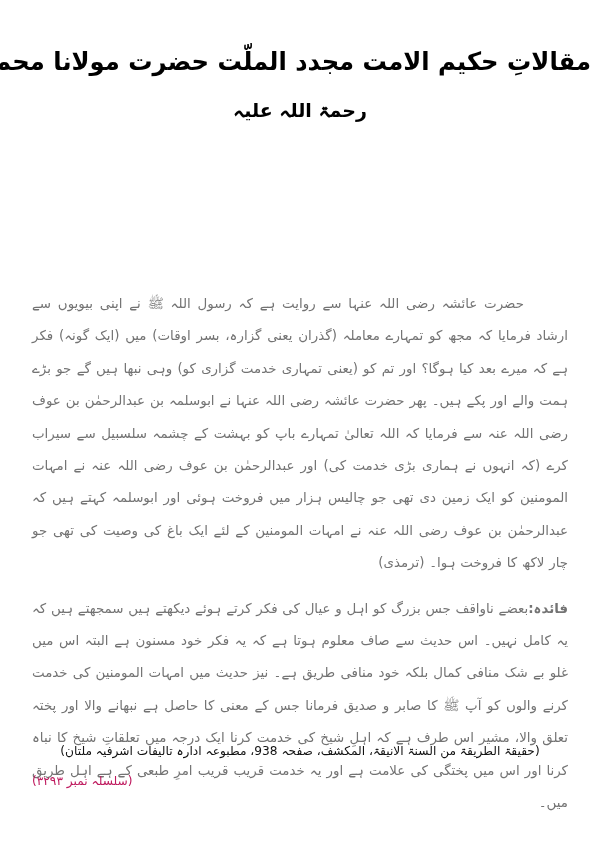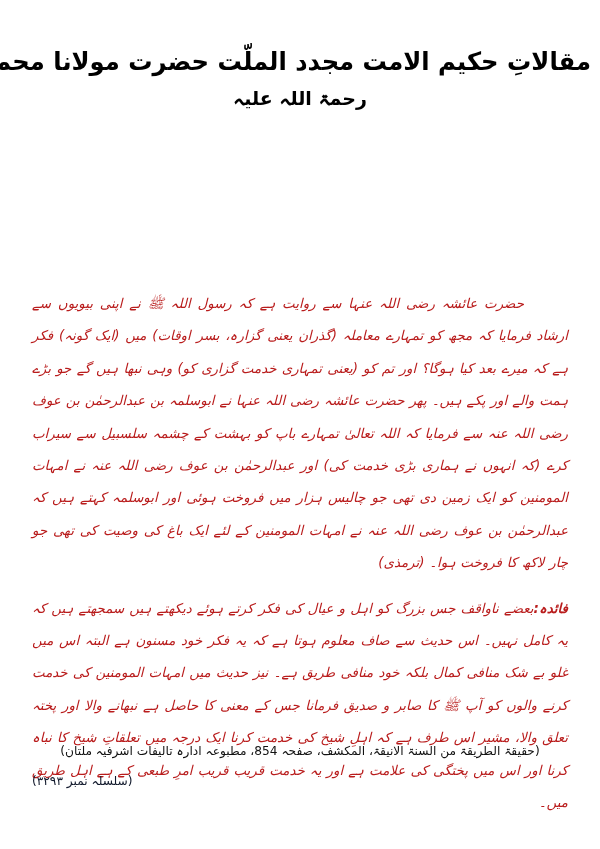--- a/index.html
+++ b/index.html
@@ -35,21 +35,21 @@
     line-height: 1.25;
     letter-spacing: -0.2px;
     color: #000000;
     direction: rtl;
     unicode-bidi: embed;
     white-space: nowrap;
     transform: scaleX(0.97);
   }
 
   .doc-subtitle {
-    margin-top: 10px;
+    margin-top: 22px;
     font-size: 19px;
     font-weight: 700;
     line-height: 1.2;
     color: #000000;
     direction: rtl;
   }
 
   
   .section-heading {
     position: absolute;
@@ -72,24 +72,23 @@
     right: 32px;
     direction: rtl;
   }
 
   .para {
     direction: rtl;
     text-align: justify;
     text-align-last: right;
     font-size: 13.4px;
     line-height: 32.4px;
-    color: #b91c1c;
+    color: #737373;
     word-spacing: 0.5px;
     margin: 0;
-    font-style: italic;
   }
 
   .para.first {
     text-indent: 44px;
   }
 
   .para + .para {
     margin-top: 13px;
   }
 
@@ -112,21 +111,21 @@
   }
 
   .series-number {
     position: absolute;
     top: 772px;
     left: 32px;
     right: 32px;
     text-align: left;
     font-size: 12.2px;
     line-height: 1.6;
-    color: #0f172a;
+    color: #be185d;
     direction: rtl;
   }
 
   .series-number span {
     display: inline-block;
   }
 </style>
 </head>
 <body>
 
@@ -141,19 +140,19 @@
   <div class="body-area">
 
     <p class="para first">حضرت عائشہ رضی اللہ عنہا سے روایت ہے کہ رسول اللہ ﷺ نے اپنی بیویوں سے ارشاد فرمایا کہ مجھ کو تمہارے معاملہ (گذران یعنی گزارہ، بسر اوقات) میں (ایک گونہ) فکر ہے کہ میرے بعد کیا ہوگا؟ اور تم کو (یعنی تمہاری خدمت گزاری کو) وہی نبھا ہیں گے جو بڑے ہمت والے اور پکے ہیں۔ پھر حضرت عائشہ رضی اللہ عنہا نے ابوسلمہ بن عبدالرحمٰن بن عوف رضی اللہ عنہ سے فرمایا کہ اللہ تعالیٰ تمہارے باپ کو بہشت کے چشمہ سلسبیل سے سیراب کرے (کہ انہوں نے ہماری بڑی خدمت کی) اور عبدالرحمٰن بن عوف رضی اللہ عنہ نے امہات المومنین کو ایک زمین دی تھی جو چالیس ہزار میں فروخت ہوئی اور ابوسلمہ کہتے ہیں کہ عبدالرحمٰن بن عوف رضی اللہ عنہ نے امہات المومنین کے لئے ایک باغ کی وصیت کی تھی جو چار لاکھ کا فروخت ہوا۔ (ترمذی)</p>
 
     <p class="para">
       <span class="lead">فائدہ:</span><span>بعضے ناواقف جس بزرگ کو اہل و عیال کی فکر کرتے ہوئے دیکھتے ہیں سمجھتے ہیں کہ یہ کامل نہیں۔ اس حدیث سے صاف معلوم ہوتا ہے کہ یہ فکر خود مسنون ہے البتہ اس میں غلو بے شک منافی کمال بلکہ خود منافی طریق ہے۔ نیز حدیث میں امہات المومنین کی خدمت کرنے والوں کو آپ ﷺ کا صابر و صدیق فرمانا جس کے معنی کا حاصل ہے نبھانے والا اور پختہ تعلق والا، مشیر اس طرف ہے کہ اہلِ شیخ کی خدمت کرنا ایک درجہ میں تعلقاتِ شیخ کا نباہ کرنا اور اس میں پختگی کی علامت ہے اور یہ خدمت قریب قریب امرِ طبعی کے ہے اہل طریق میں۔</span>
     </p>
 
   </div>
 
-  <div class="citation">(حقیقۃ الطریقۃ من السنۃ الانیقۃ، المکشف، صفحہ 854، مطبوعہ ادارہ تالیفات اشرفیہ ملتان)</div>
+  <div class="citation">(حقیقۃ الطریقۃ من السنۃ الانیقۃ، المکشف، صفحہ 938، مطبوعہ ادارہ تالیفات اشرفیہ ملتان)</div>
 
   <div class="series-number">
     <span>(سلسلہ نمبر ۳۲۹۳)</span>
   </div>
 
 </div>
 
 </body></html>

